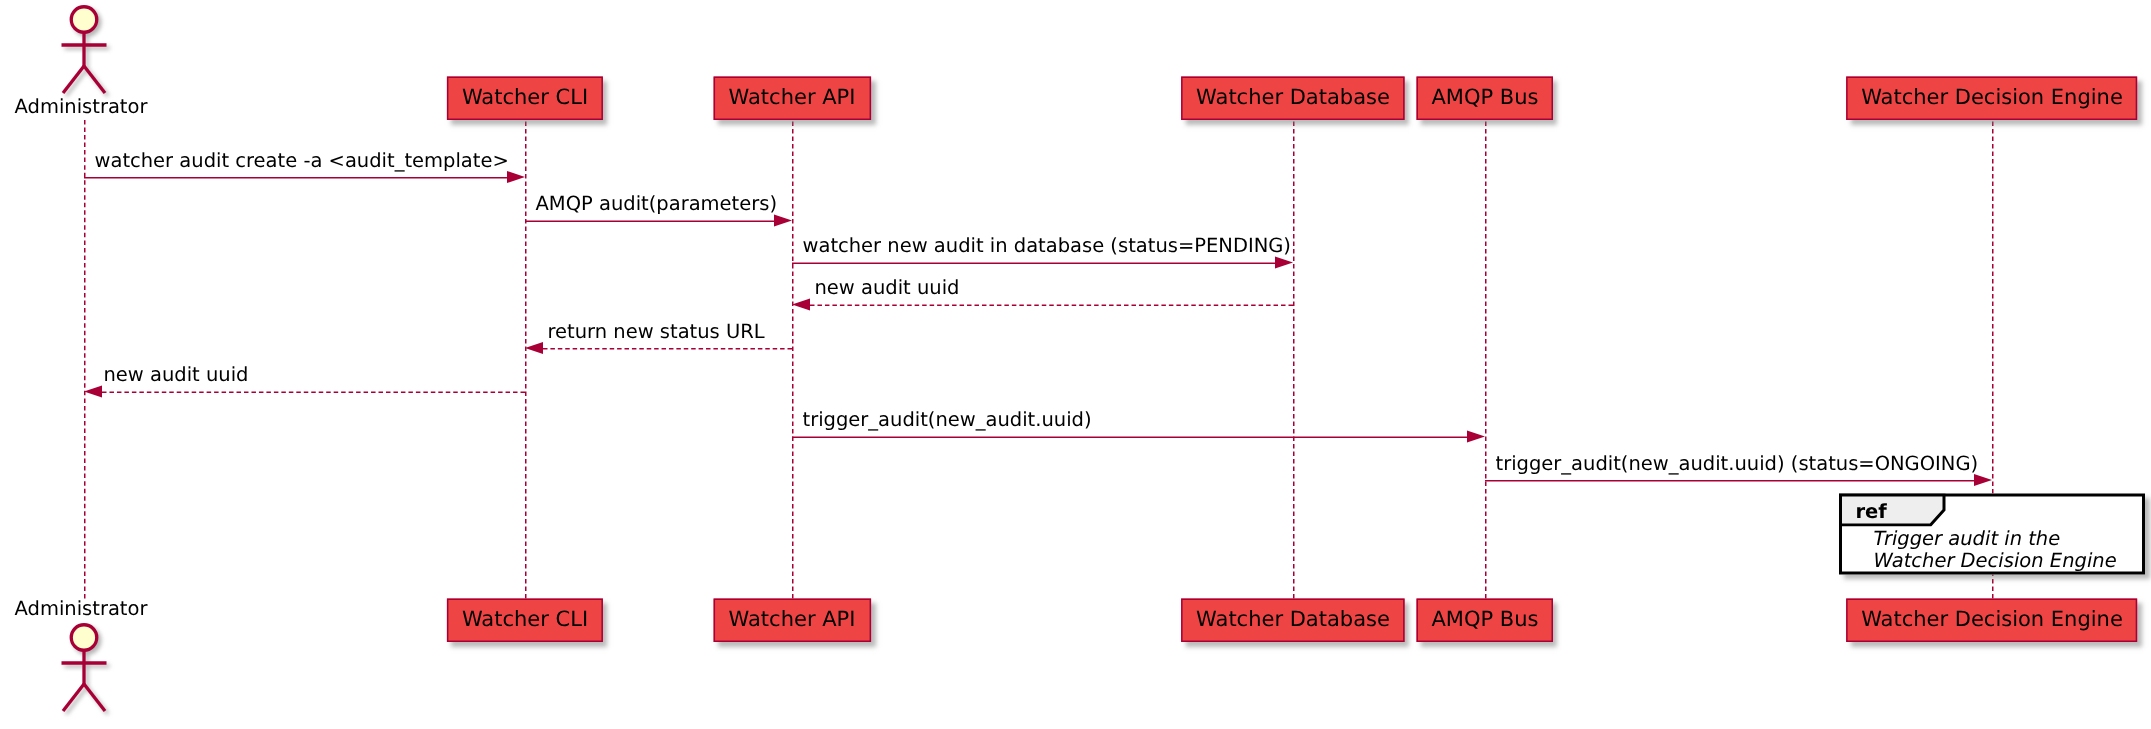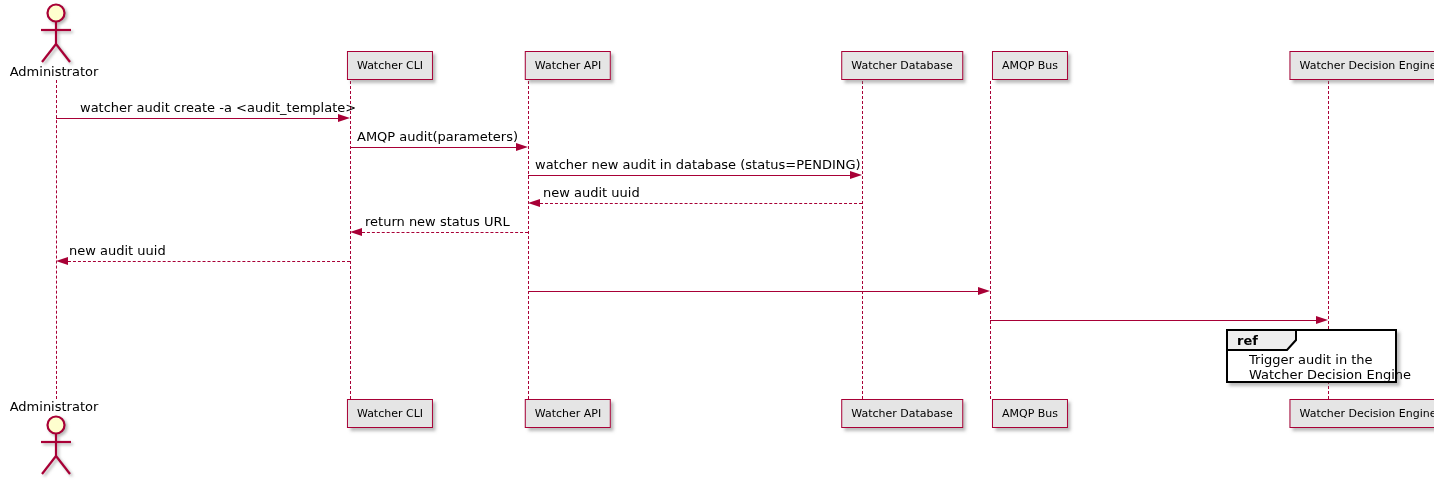--- a/index.html
+++ b/index.html
@@ -13,28 +13,27 @@
     background: #ffffff;
   }
   .lifeline {
     position: absolute;
     width: 0;
     border-left: 1px dashed #A80036;
   }
   .pbox {
     position: absolute;
     transform: translateX(-50%);
-    background: #e5e5e5;
+    background: #ef4444;
     border: 1.5px solid #A80036;
     padding: 4px 9px;
-    font-size: 11px;
+    font-size: 14px;
     line-height: 19px;
     white-space: nowrap;
     box-shadow: 3px 3px 3px rgba(120,120,120,0.5);
-    margin-left: 40px;
   }
   .actor-svg {
     position: absolute;
     filter: drop-shadow(2.5px 2.5px 1.5px rgba(120,120,120,0.55));
   }
   .actor-label {
     position: absolute;
     transform: translateX(-50%);
     font-size: 13px;
     white-space: nowrap;
@@ -54,29 +53,29 @@
     border-bottom: 4px solid transparent;
   }
   .head-l {
     position: absolute; width: 0; height: 0;
     border-right: 12px solid #A80036;
     border-top: 4px solid transparent;
     border-bottom: 4px solid transparent;
   }
   .ref-frame {
     position: absolute;
-    left: 1226px; top: 329px; width: 171px; height: 54px;
+    left: 1226px; top: 329px; width: 204px; height: 54px;
     background: #ffffff;
     border: 2px solid #000000;
     box-sizing: border-box;
     box-shadow: 3px 3px 3px rgba(120,120,120,0.5);
   }
   .ref-tab { position: absolute; left: -2px; top: -2px; }
   .ref-keyword { font: bold 13px "DejaVu Sans", "Liberation Sans", sans-serif; fill: #000000; }
-  .ref-text { position: absolute; left: 21px; font-size: 13px; line-height: 15px; white-space: nowrap; }
+  .ref-text { position: absolute; left: 21px; font-size: 13px; line-height: 15px; white-space: nowrap; font-style: italic; }
   .stick { stroke: #A80036; stroke-width: 2.2; fill: none; }
   .stick-head { stroke: #A80036; stroke-width: 2.2; fill: #FEFECE; }
 </style>
 </head>
 <body>
 
 <div class="canvas">
 
   <div class="lifeline" style="left:56px;top:80px;height:319px"></div>
   <div class="lifeline" style="left:350px;top:81px;height:318px"></div>
@@ -93,21 +92,21 @@
     <line class="stick" x1="22" y1="41" x2="36" y2="59"></line>
   </svg>
   <div class="actor-label" style="left:54px;top:64px">Administrator</div>
 
   <div class="pbox" style="left:350px;top:51px">Watcher CLI</div>
   <div class="pbox" style="left:528px;top:51px">Watcher API</div>
   <div class="pbox" style="left:862px;top:51px">Watcher Database</div>
   <div class="pbox" style="left:990px;top:51px">AMQP Bus</div>
   <div class="pbox" style="left:1328px;top:51px">Watcher Decision Engine</div>
 
-  <div class="msg-label" style="left:80px;top:100px">watcher audit create -a &lt;audit_template&gt;</div>
+  <div class="msg-label" style="left:63px;top:100px">watcher audit create -a &lt;audit_template&gt;</div>
   <div class="mline-solid" style="left:56px;top:118px;width:282px"></div>
   <div class="head-r" style="left:338px;top:114px"></div>
 
   <div class="msg-label" style="left:357px;top:129px">AMQP audit(parameters)</div>
   <div class="mline-solid" style="left:350px;top:147px;width:166px"></div>
   <div class="head-r" style="left:516px;top:143px"></div>
 
   <div class="msg-label" style="left:535px;top:157px">watcher new audit in database (status=PENDING)</div>
   <div class="mline-solid" style="left:528px;top:175px;width:322px"></div>
   <div class="head-r" style="left:850px;top:171px"></div>
@@ -117,23 +116,25 @@
   <div class="head-l" style="left:528px;top:199px"></div>
 
   <div class="msg-label" style="left:365px;top:214px">return new status URL</div>
   <div class="mline-dashed" style="left:362px;top:232px;width:166px"></div>
   <div class="head-l" style="left:350px;top:228px"></div>
 
   <div class="msg-label" style="left:69px;top:243px">new audit uuid</div>
   <div class="mline-dashed" style="left:68px;top:261px;width:282px"></div>
   <div class="head-l" style="left:56px;top:257px"></div>
 
+  <div class="msg-label" style="left:535px;top:273px">trigger_audit(new_audit.uuid)</div>
   <div class="mline-solid" style="left:528px;top:291px;width:450px"></div>
   <div class="head-r" style="left:978px;top:287px"></div>
 
+  <div class="msg-label" style="left:997px;top:302px">trigger_audit(new_audit.uuid) (status=ONGOING)</div>
   <div class="mline-solid" style="left:990px;top:320px;width:326px"></div>
   <div class="head-r" style="left:1316px;top:316px"></div>
 
   <div class="ref-frame">
     <svg class="ref-tab" width="72" height="22" viewBox="0 0 72 22">
       <path d="M1,1 H70 V11 L61,21 H1 Z" fill="#EEEEEE" stroke="#000000" stroke-width="2"></path>
       <text class="ref-keyword" x="11" y="16">ref</text>
     </svg>
     <div class="ref-text" style="top:21px">Trigger audit in the</div>
     <div class="ref-text" style="top:36px">Watcher Decision Engine</div>

